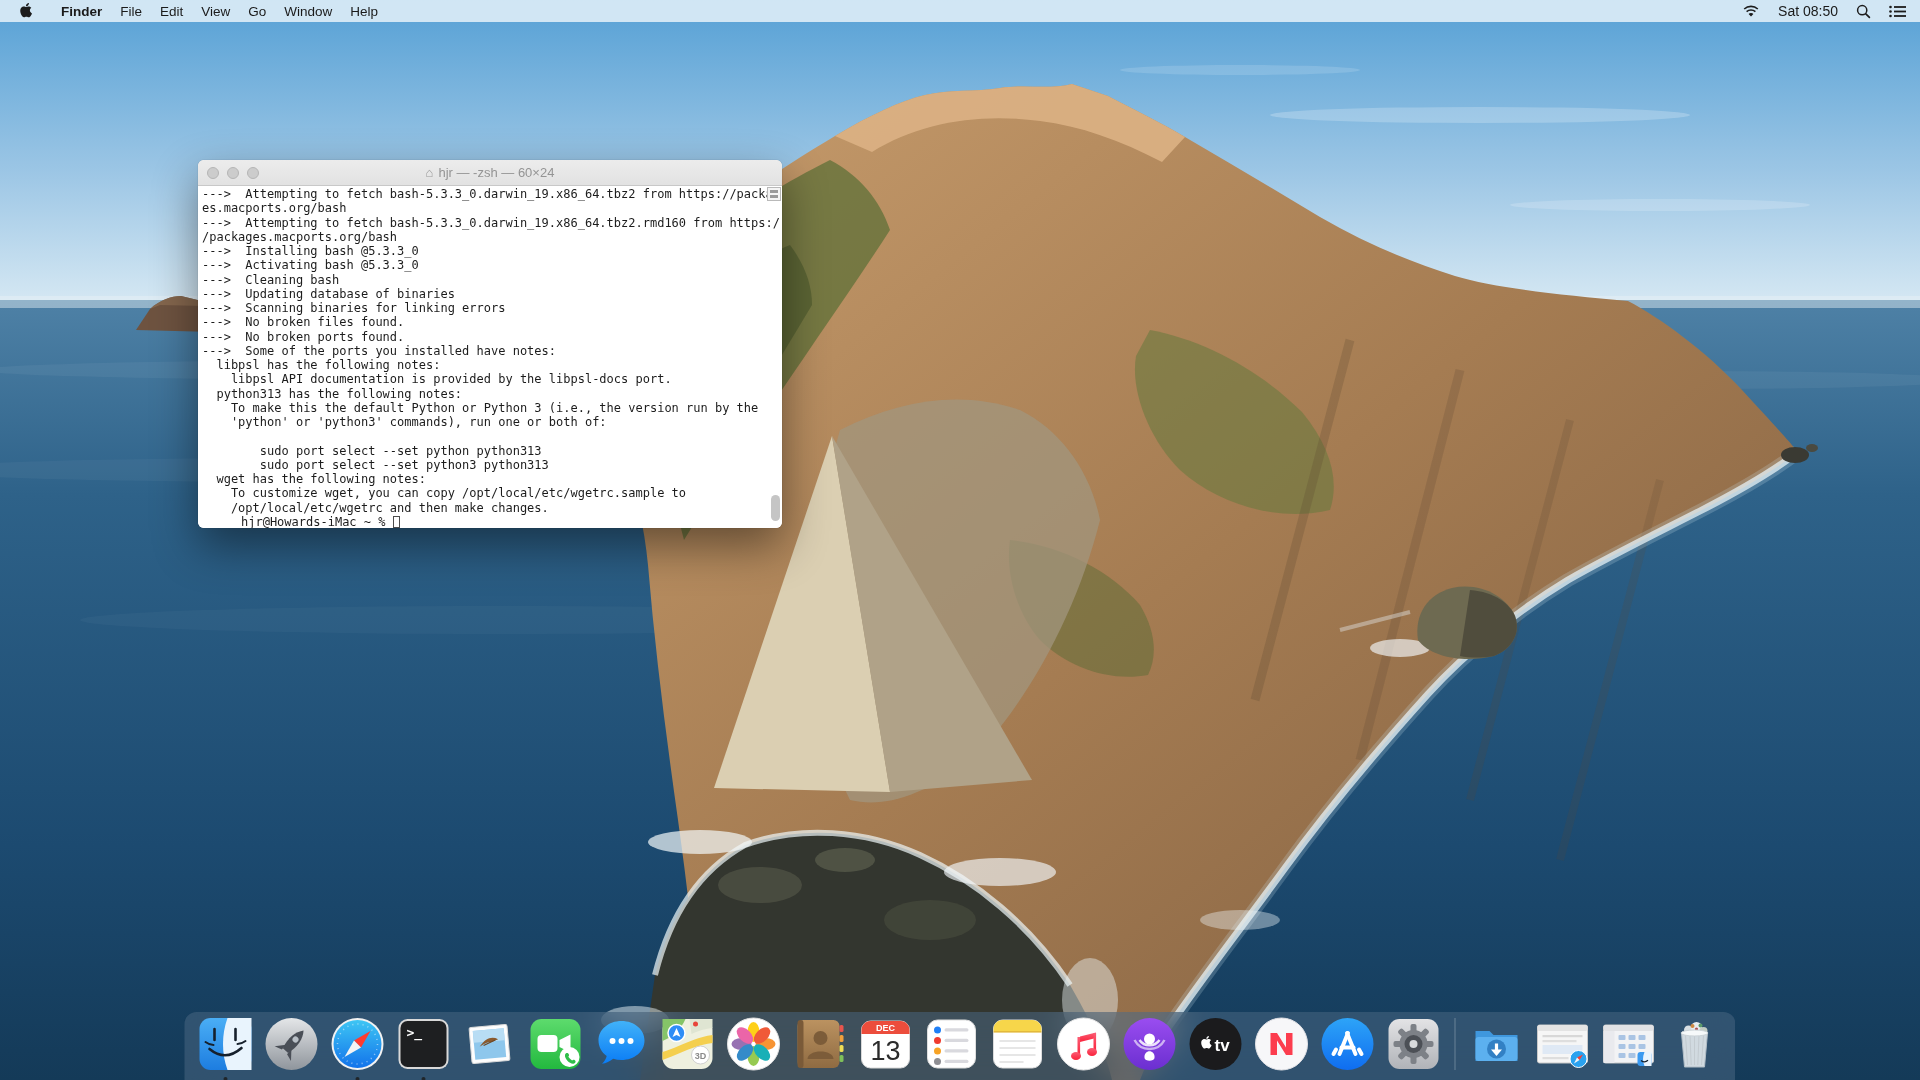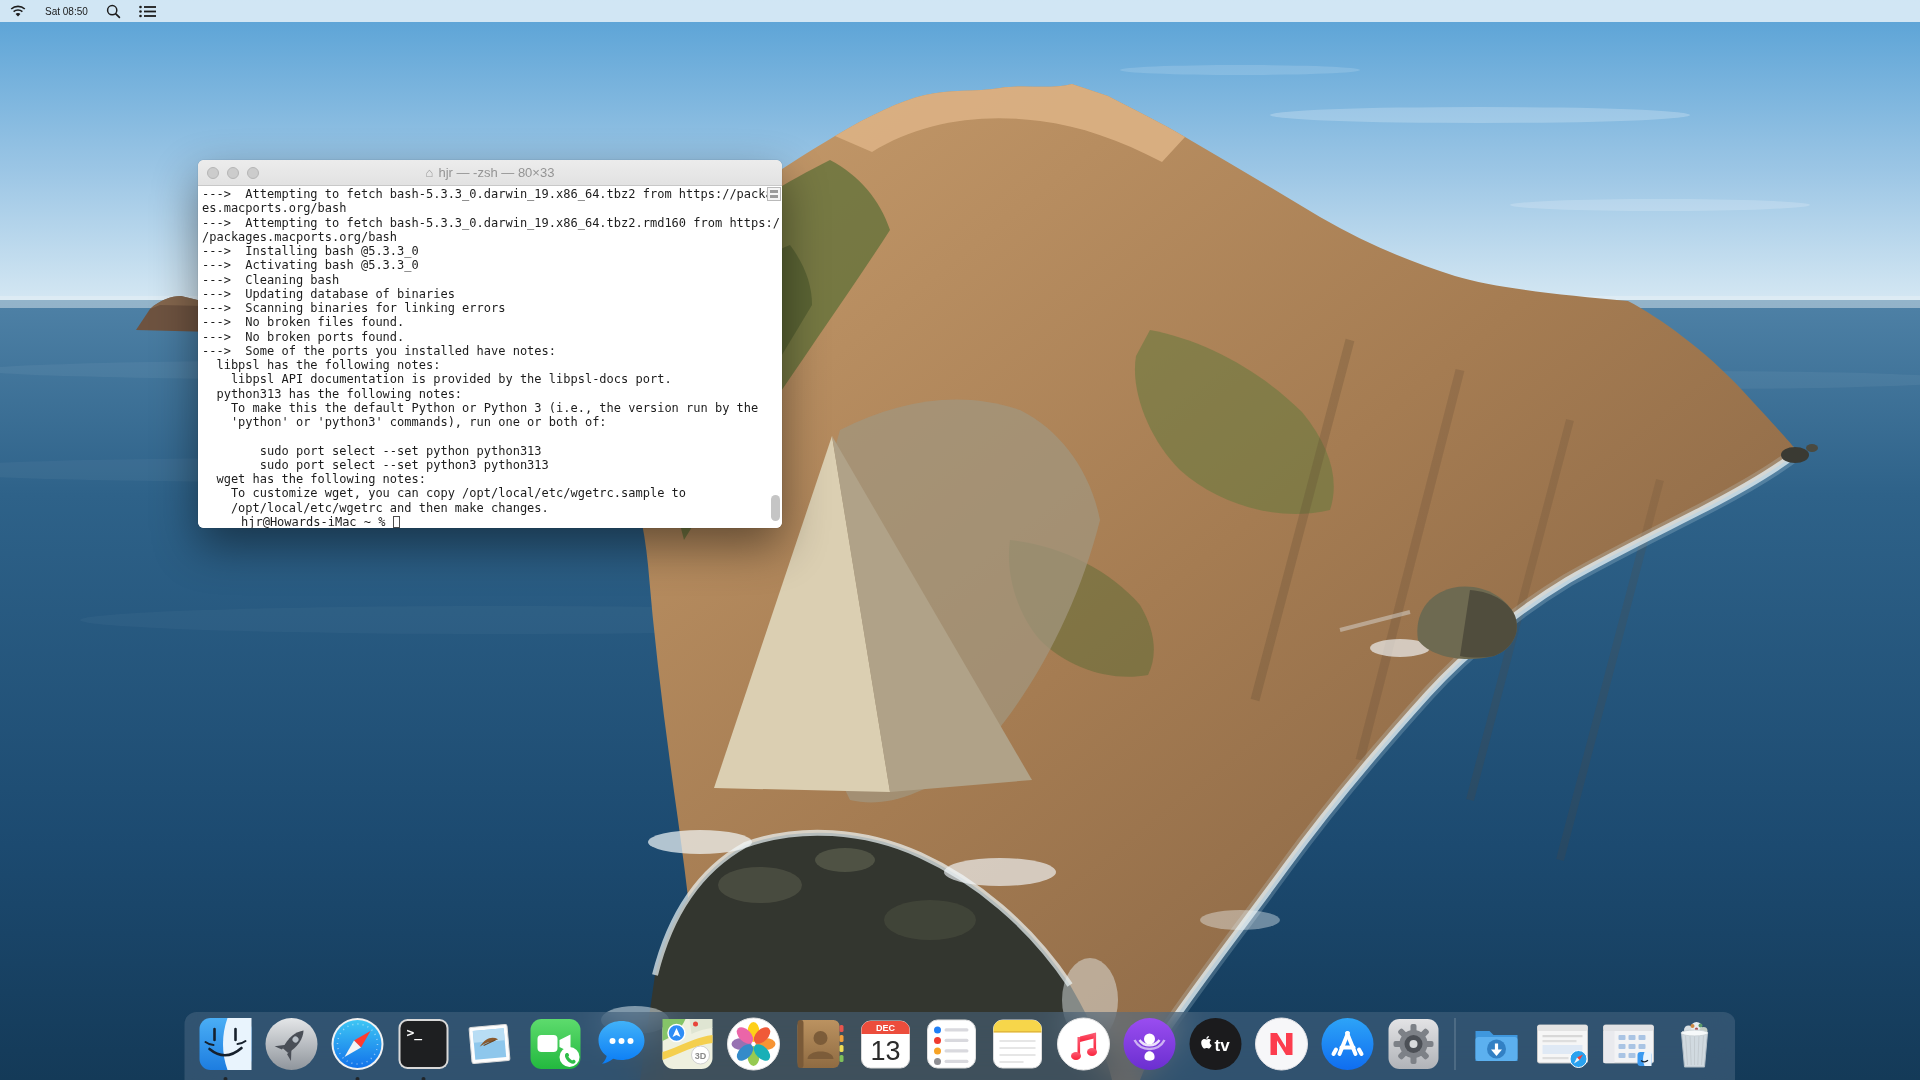--- a/index.html
+++ b/index.html
@@ -15,21 +15,21 @@
     background:rgba(219,235,246,0.92);
     display:flex; align-items:center; justify-content:space-between;
     font-size:13.5px; color:#1a1a1a; z-index:50;
   }
   .menubar-left { display:flex; align-items:center; height:100%; }
   .menubar-right { display:flex; align-items:center; height:100%; }
   .menu-apple { padding:0 18px 0 20px; display:flex; align-items:center; height:100%; }
   .menu-item { padding:0 9px; height:100%; display:flex; align-items:center; white-space:nowrap; }
   .menu-item.app-name { font-weight:bold; }
   .status-item { padding:0 9px; height:100%; display:flex; align-items:center; }
-  .status-item.clock { font-size:10px; }
+  .status-item.clock { font-size:14px; }
   .menubar svg { display:block; }
 
   
   .terminal {
     position:absolute; left:198px; top:160px; width:584px; height:368px;
     border-radius:6px; overflow:hidden;
     box-shadow:0 18px 45px rgba(0,0,0,0.45), 0 0 1px rgba(0,0,0,0.4);
     z-index:40; background:#ffffff;
   }
   .titlebar {
@@ -153,20 +153,37 @@
     <ellipse cx="1400" cy="648" rx="30" ry="9" fill="#f2f8fa" opacity="0.65"></ellipse>
     <path d="M1418,640 C1414,614 1428,594 1452,588 C1480,582 1506,596 1515,616 C1521,633 1512,649 1494,656 C1466,663 1431,658 1418,640 Z" fill="#6e6a51"></path>
     <path d="M1470,590 C1495,592 1510,604 1515,616 C1521,633 1512,649 1494,656 C1482,658 1470,658 1460,656 Z" fill="#4b4839" opacity="0.85"></path>
     <path d="M1340,630 L1410,612" stroke="#e8f1f5" stroke-width="4" opacity="0.4" fill="none"></path>
 
     <ellipse cx="1795" cy="455" rx="14" ry="8" fill="#3a3a33"></ellipse>
     <ellipse cx="1812" cy="448" rx="6" ry="4" fill="#4a4a40"></ellipse>
   </svg>
 
   <div class="menubar">
+    <div class="menubar-left">
+      <div class="menu-apple">
+        <svg width="14" height="16" viewBox="0 0 14 16">
+          <path fill="#1c1c1c" d="M11.6,8.6c0-2,1.6-2.9,1.7-3c-0.9-1.4-2.4-1.6-2.9-1.6C9.2,3.9,8,4.7,7.4,4.7C6.7,4.7,5.7,4,4.6,4
+          C3.1,4,1.8,4.8,1,6.1c-1.5,2.6-0.4,6.5,1,8.6c0.7,1,1.6,2.2,2.7,2.1c1.1,0,1.5-0.7,2.8-0.7c1.3,0,1.7,0.7,2.8,0.7
+          c1.2,0,1.9-1,2.6-2.1c0.8-1.2,1.2-2.4,1.2-2.4S11.6,11.1,11.6,8.6z M9.6,2.6C10.2,1.9,10.6,1,10.5,0c-0.9,0-1.9,0.6-2.5,1.3
+          C7.4,1.9,6.9,2.9,7,3.8C8,3.9,9,3.3,9.6,2.6z" transform="scale(0.85)"></path>
+        </svg>
+      </div>
+      <div class="menu-item app-name">Finder</div>
+      <div class="menu-item">File</div>
+      <div class="menu-item">Edit</div>
+      <div class="menu-item">View</div>
+      <div class="menu-item">Go</div>
+      <div class="menu-item">Window</div>
+      <div class="menu-item">Help</div>
+    </div>
     <div class="menubar-right">
       <div class="status-item">
         <svg width="18" height="14" viewBox="0 0 18 14">
           <path d="M9,12.6 L6.6,9.9 C7.2,9.4 8,9.1 9,9.1 C10,9.1 10.8,9.4 11.4,9.9 Z" fill="#1c1c1c"></path>
           <path d="M4.6,7.6 C5.8,6.6 7.3,6 9,6 C10.7,6 12.2,6.6 13.4,7.6" stroke="#1c1c1c" stroke-width="1.6" fill="none"></path>
           <path d="M2.2,5 C4,3.4 6.4,2.4 9,2.4 C11.6,2.4 14,3.4 15.8,5" stroke="#1c1c1c" stroke-width="1.6" fill="none"></path>
         </svg>
       </div>
       <div class="status-item clock">Sat 08:50</div>
       <div class="status-item">
@@ -190,21 +207,21 @@
 
   <div class="terminal">
     <div class="titlebar">
       <div class="traffic">
         <span></span>
         <span></span>
         <span></span>
       </div>
       <div class="win-title">
         <span class="home-glyph">⌂</span>
-        <span>hjr — -zsh — 80×33</span>
+        <span>hjr — -zsh — 60×24</span>
       </div>
     </div>
     <div class="term-body">
       <pre class="term-pre">---&gt;  Attempting to fetch bash-5.3.3_0.darwin_19.x86_64.tbz2 from https://packag
 es.macports.org/bash
 ---&gt;  Attempting to fetch bash-5.3.3_0.darwin_19.x86_64.tbz2.rmd160 from https:/
 /packages.macports.org/bash
 ---&gt;  Installing bash @5.3.3_0
 ---&gt;  Activating bash @5.3.3_0
 ---&gt;  Cleaning bash

